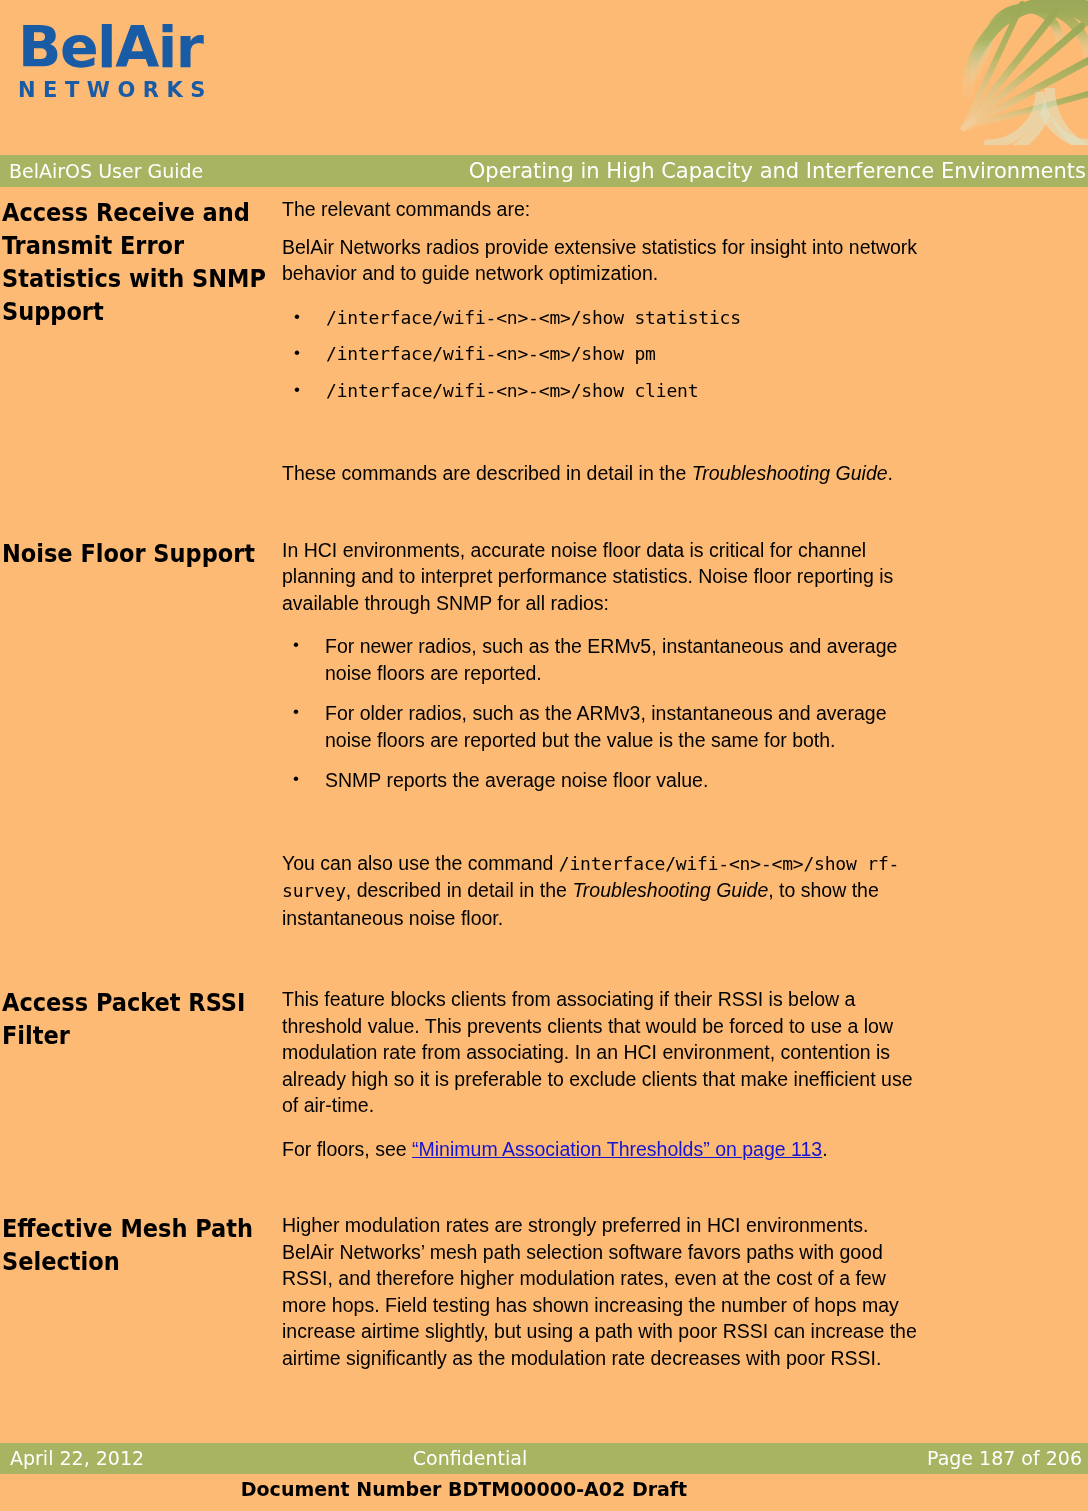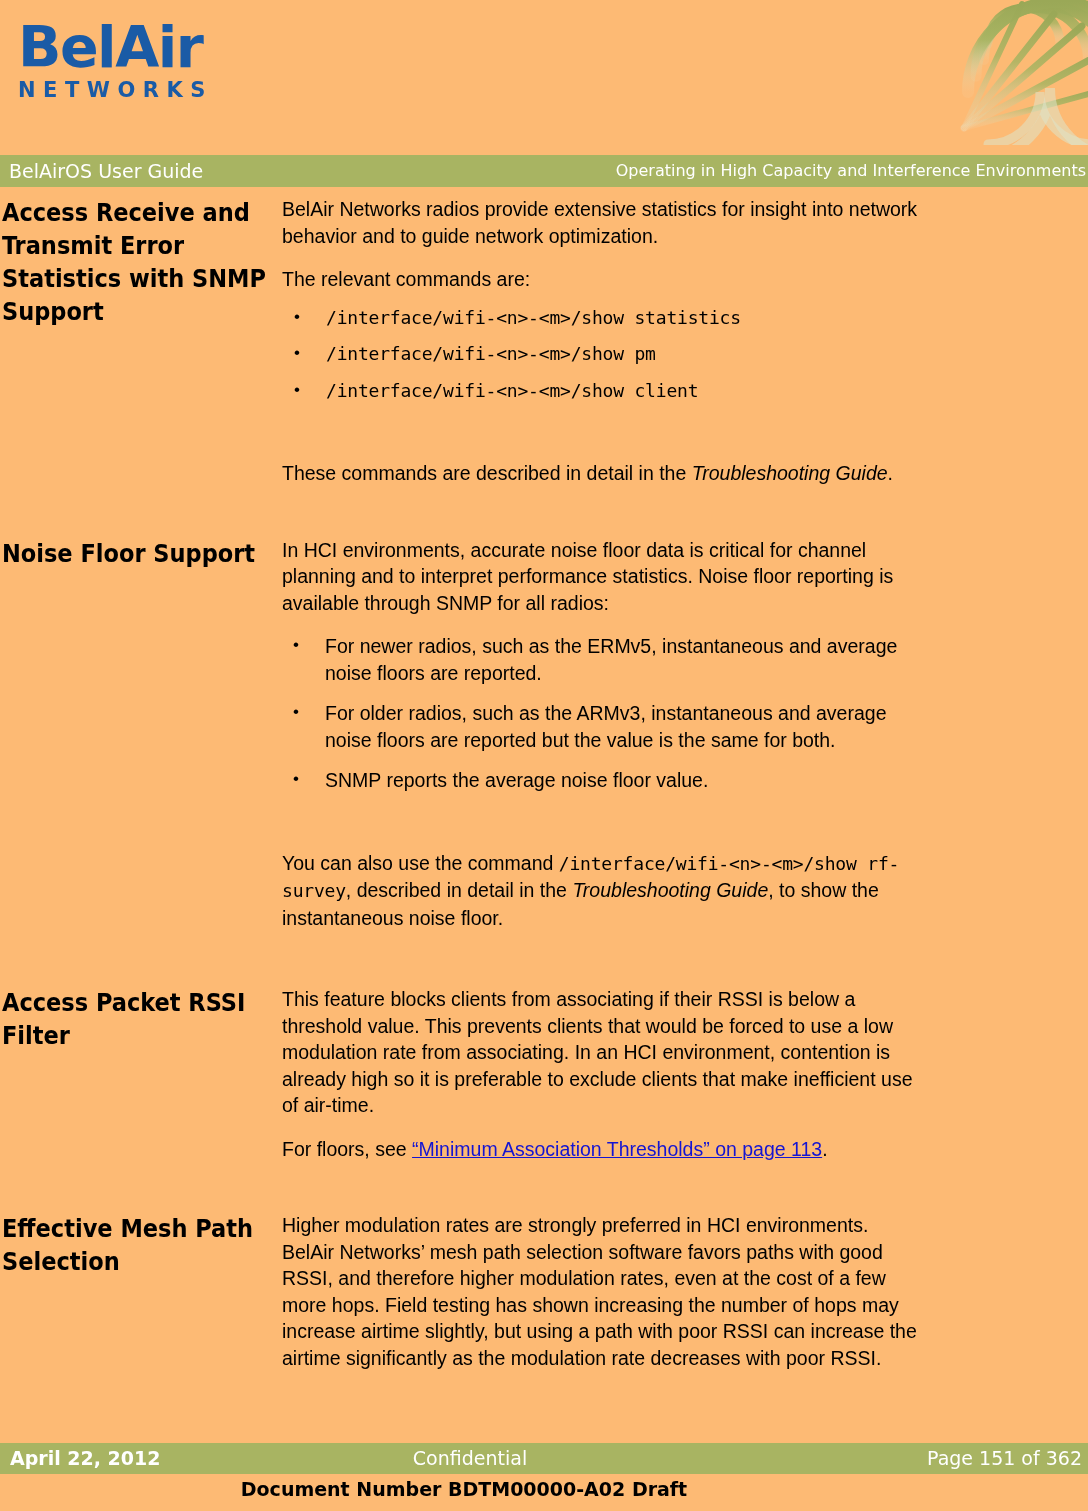--- a/index.html
+++ b/index.html
@@ -74,21 +74,21 @@
     font-family: "DejaVu Sans", sans-serif;
     font-size: 19px;
     line-height: 24px;
     white-space: nowrap;
   }
   .header-bar .hdr-right {
     position: absolute;
     right: 2px;
     top: 4px;
     font-family: "DejaVu Sans", sans-serif;
-    font-size: 16px;
+    font-size: 21px;
     line-height: 24px;
     white-space: nowrap;
   }
 
   
   .content {
     position: absolute;
     left: 0;
     top: 196px;
     width: 1088px;
@@ -182,21 +182,21 @@
     color: #ffffff;
   }
   .footer-bar .ft {
     position: absolute;
     top: 3px;
     font-family: "DejaVu Sans", sans-serif;
     font-size: 19px;
     line-height: 25px;
     white-space: nowrap;
   }
-  .footer-bar .ft-left { left: 10px; font-weight: bold; }
+  .footer-bar .ft-left { left: 10px; }
   .footer-bar .ft-center { left: 0; width: 940px; text-align: center; }
   .footer-bar .ft-right { right: 6px; }
   .footer-doc {
     position: absolute;
     left: 0;
     top: 1477px;
     width: 928px;
     text-align: center;
     font-family: "DejaVu Sans", sans-serif;
     font-weight: bold;
@@ -253,22 +253,22 @@
     <span class="hdr-left">BelAirOS User Guide</span>
     <span class="hdr-right">Operating in High Capacity and Interference Environments</span>
   </div>
 
   <div class="content">
 
     <div class="section">
       <div class="section-inner">
         <div class="sec-head">Access Receive and Transmit Error Statistics with SNMP Support</div>
         <div class="sec-body">
+          <p class="txt tight">The relevant commands are:</p>
           <p class="txt">BelAir Networks radios provide extensive statistics for insight into network behavior and to guide network optimization.</p>
-          <p class="txt tight">The relevant commands are:</p>
           <ul class="blist cmd">
             <li><span class="mono">/interface/wifi-&lt;n&gt;-&lt;m&gt;/show statistics</span></li>
             <li><span class="mono">/interface/wifi-&lt;n&gt;-&lt;m&gt;/show pm</span></li>
             <li><span class="mono">/interface/wifi-&lt;n&gt;-&lt;m&gt;/show client</span></li>
           </ul>
           <div class="gap-a"></div>
           <p class="txt"><span>These commands are described in detail in the </span><span class="ital">Troubleshooting Guide</span><span>.</span></p>
         </div>
       </div>
     </div>
@@ -312,17 +312,17 @@
           <p class="txt">Higher modulation rates are strongly preferred in HCI environments. BelAir Networks’ mesh path selection software favors paths with good RSSI, and therefore higher modulation rates, even at the cost of a few more hops. Field testing has shown increasing the number of hops may increase airtime slightly, but using a path with poor RSSI can increase the airtime significantly as the modulation rate decreases with poor RSSI.</p>
         </div>
       </div>
     </div>
 
   </div>
 
   <div class="footer-bar">
     <span class="ft ft-left">April 22, 2012</span>
     <span class="ft ft-center">Confidential</span>
-    <span class="ft ft-right">Page 151 of 362</span>
+    <span class="ft ft-right">Page 187 of 206</span>
   </div>
   <div class="footer-doc">Document Number BDTM00000-A02 Draft</div>
 
 </div>
 
 </body></html>

